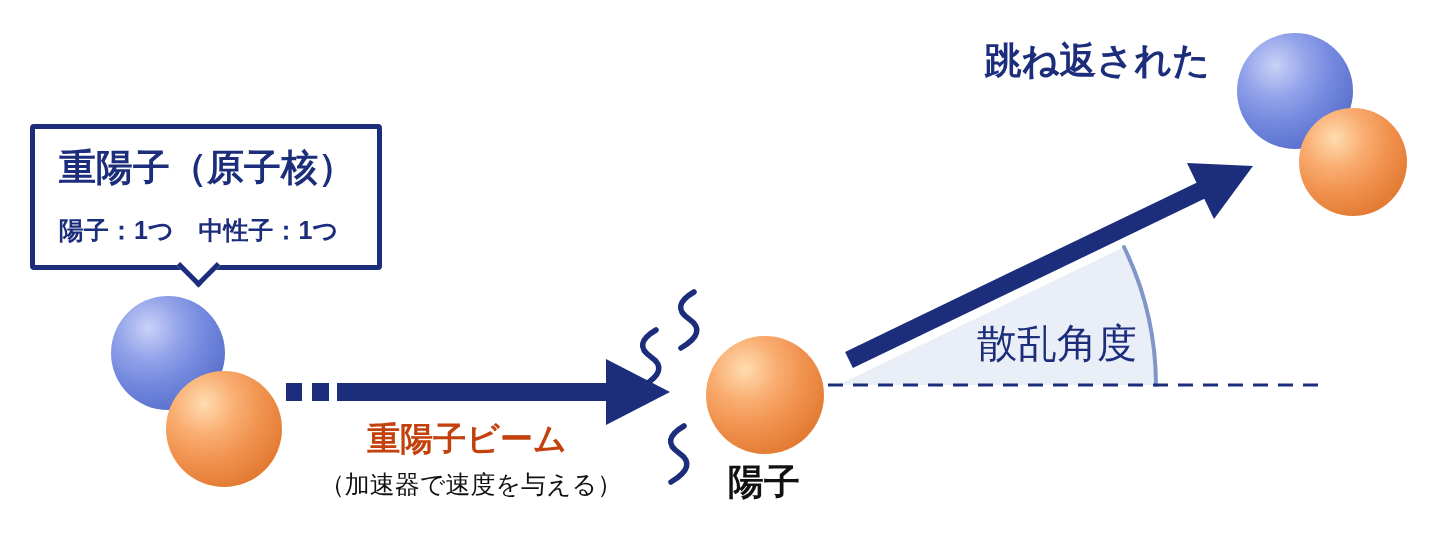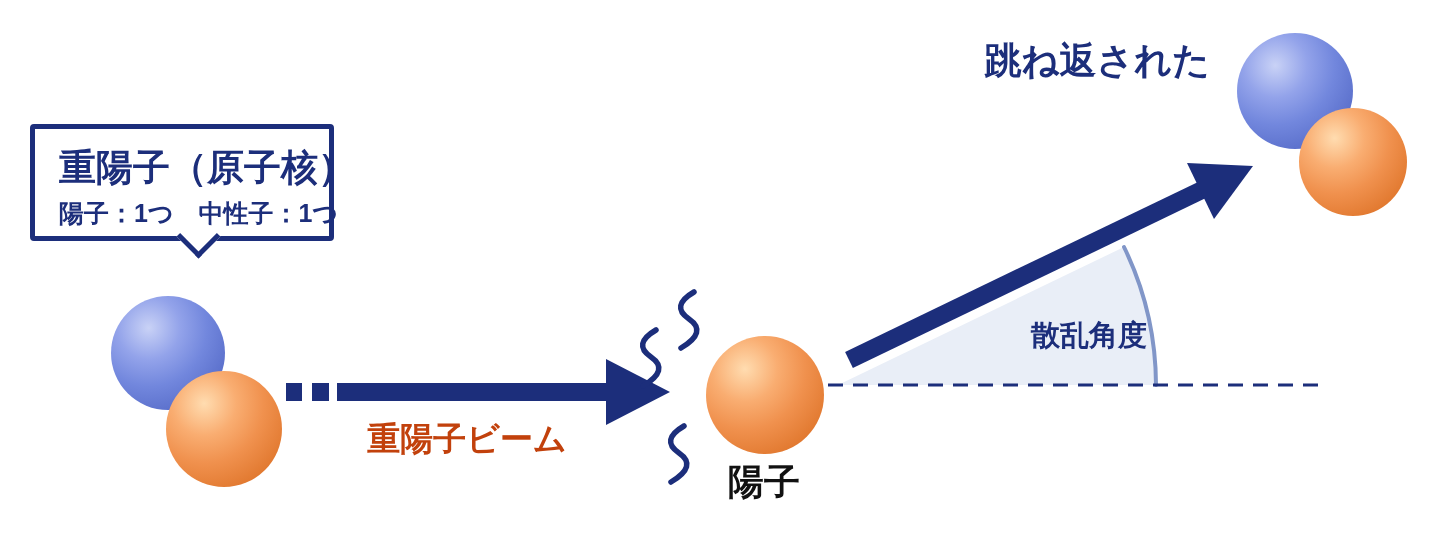--- a/index.html
+++ b/index.html
@@ -41,37 +41,37 @@
   .deuteron-n { left: 111px; top: 296px; width: 114px; height: 114px; }
   .deuteron-p { left: 166px; top: 371px; width: 116px; height: 116px; }
   .target-p   { left: 706px; top: 336px; width: 118px; height: 118px; }
   .scat-n     { left: 1237px; top: 33px;  width: 116px; height: 116px; }
   .scat-p     { left: 1299px; top: 108px; width: 108px; height: 108px; }
 
   
   .callout {
     position: absolute;
     left: 30px; top: 124px;
-    width: 304px;
+    width: 352px;
     box-sizing: border-box;
     background: #ffffff;
     border: 5px solid #1c2e7b;
     border-radius: 4px;
-    padding: 16px 24px 6px 24px;
+    padding: 16px 24px 18px 24px;
     z-index: 4;
   }
   .callout-title {
     font-size: 37px;
     font-weight: 700;
     color: #1c2e7b;
     line-height: 1.25;
     white-space: nowrap;
   }
   .callout-subtitle {
-    margin-top: 6px;
+    margin-top: 23px;
     font-size: 25px;
     font-weight: 700;
     color: #1c2e7b;
     white-space: nowrap;
   }
   .callout-tail {
     position: absolute;
     left: 148px; bottom: -16px;
     width: 26px; height: 26px;
     background: #ffffff;
@@ -93,21 +93,21 @@
     font-size: 25px; font-weight: 500; color: #111111;
   }
   .proton-label {
     left: 764px; top: 458px;
     transform: translateX(-50%);
     font-size: 36px; font-weight: 700; color: #111111;
   }
   .angle-label {
     left: 1057px; top: 316px;
     transform: translateX(-50%);
-    font-size: 29px; font-weight: 700; color: #1c2e7b; margin-left: 32px;
+    font-size: 40px; font-weight: 400; color: #1c2e7b;
   }
   .scattered-label {
     position: absolute;
     right: 230px; top: 40px;
     font-size: 37px; font-weight: 700; color: #1c2e7b;
     line-height: 1.15;
     white-space: nowrap;
     z-index: 4;
     margin-left: 24px;
   }
@@ -149,20 +149,21 @@
   <div class="sphere blue scat-n"></div>
   <div class="sphere orange scat-p"></div>
 
   <div class="callout">
     <div class="callout-title">重陽子（原子核）</div>
     <div class="callout-subtitle">陽子：1つ　中性子：1つ</div>
     <div class="callout-tail"></div>
   </div>
 
   <div class="label beam-label">重陽子ビーム</div>
+  <div class="label beam-sublabel">（加速器で速度を与える）</div>
   <div class="label proton-label">陽子</div>
   <div class="label angle-label">散乱角度</div>
 
   <div class="scattered-label">
     <div>跳ね返された</div>
   </div>
 
 </div>
 
 </body></html>

